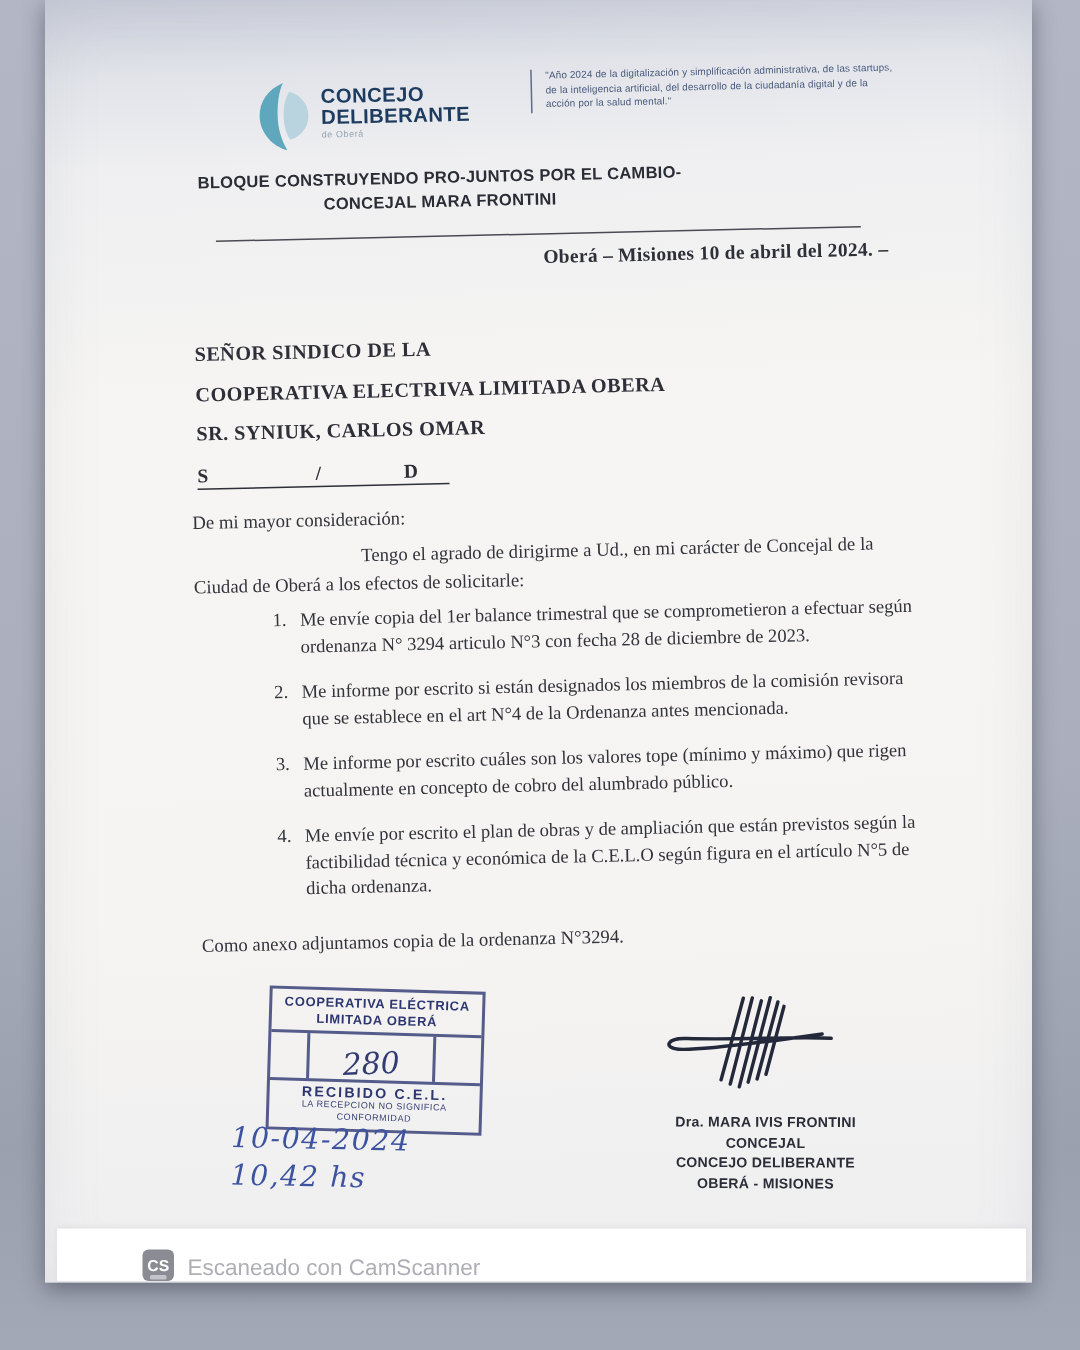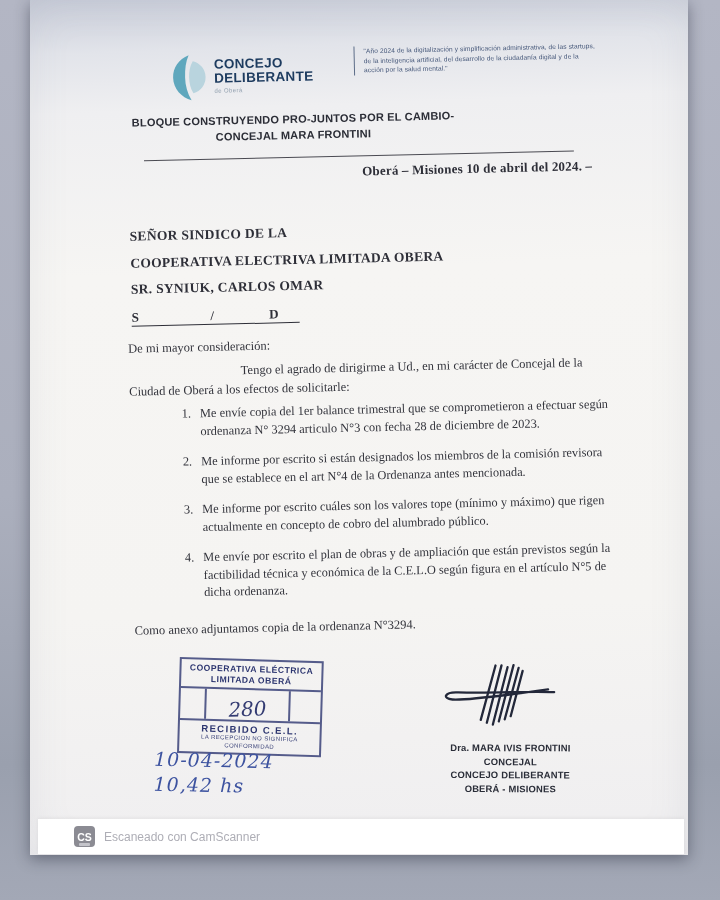--- a/index.html
+++ b/index.html
@@ -77,31 +77,31 @@
 
   
   .sig-svg{left:400px;top:670px;width:130px;height:78px;}
   .sig-block{left:380px;top:752px;width:185px;text-align:center;transform:rotate(1.5deg);
     font-family:"Liberation Sans",sans-serif;font-weight:bold;font-size:9.4px;
     line-height:13.5px;color:#2a2d38;letter-spacing:.2px;}
 
   
   .scanbar{
     position:absolute;left:8px;right:4px;bottom:1px;height:35px;background:#ffffff;
-    display:flex;align-items:center;gap:9px;padding-left:36px;
+    display:flex;align-items:flex-end;gap:9px;padding-left:57px;
     box-shadow:0 -1px 4px rgba(0,0,0,.06);
   }
   .cs-icon{
     width:21px;height:21px;border-radius:4px;background:#8b8b93;
     color:#fff;font-family:"Liberation Sans",sans-serif;font-weight:bold;font-size:10.5px;
     display:flex;align-items:center;justify-content:center;position:relative;
   }
   .cs-icon::after{content:"";position:absolute;bottom:1.5px;left:5px;right:5px;height:2.5px;
     background:#c4c4ca;border-radius:1px;}
-  .scanbar-text{font-family:"Liberation Sans",sans-serif;font-size:12px;color:#aeaeb6;}
+  .scanbar-text{font-family:"Liberation Sans",sans-serif;font-size:15px;color:#aeaeb6;}
 </style>
 </head>
 <body>
 
 <div class="page">
   <div class="scan">
 
     <svg class="abs logo-icon" viewBox="0 0 38 48">
       <path d="M17,1 C7,5 1,13 1,23 C1,34 9,43 19,46 C15,39 13,31 13,23 C13,15 14,7 17,1 Z" fill="#5fa7bd"></path>
       <path d="M21,7 A16.5,16.5 0 0 1 21,39 C18,34 17,29 17,23 C17,17 18,12 21,7 Z" fill="#b9d4de"></path>

